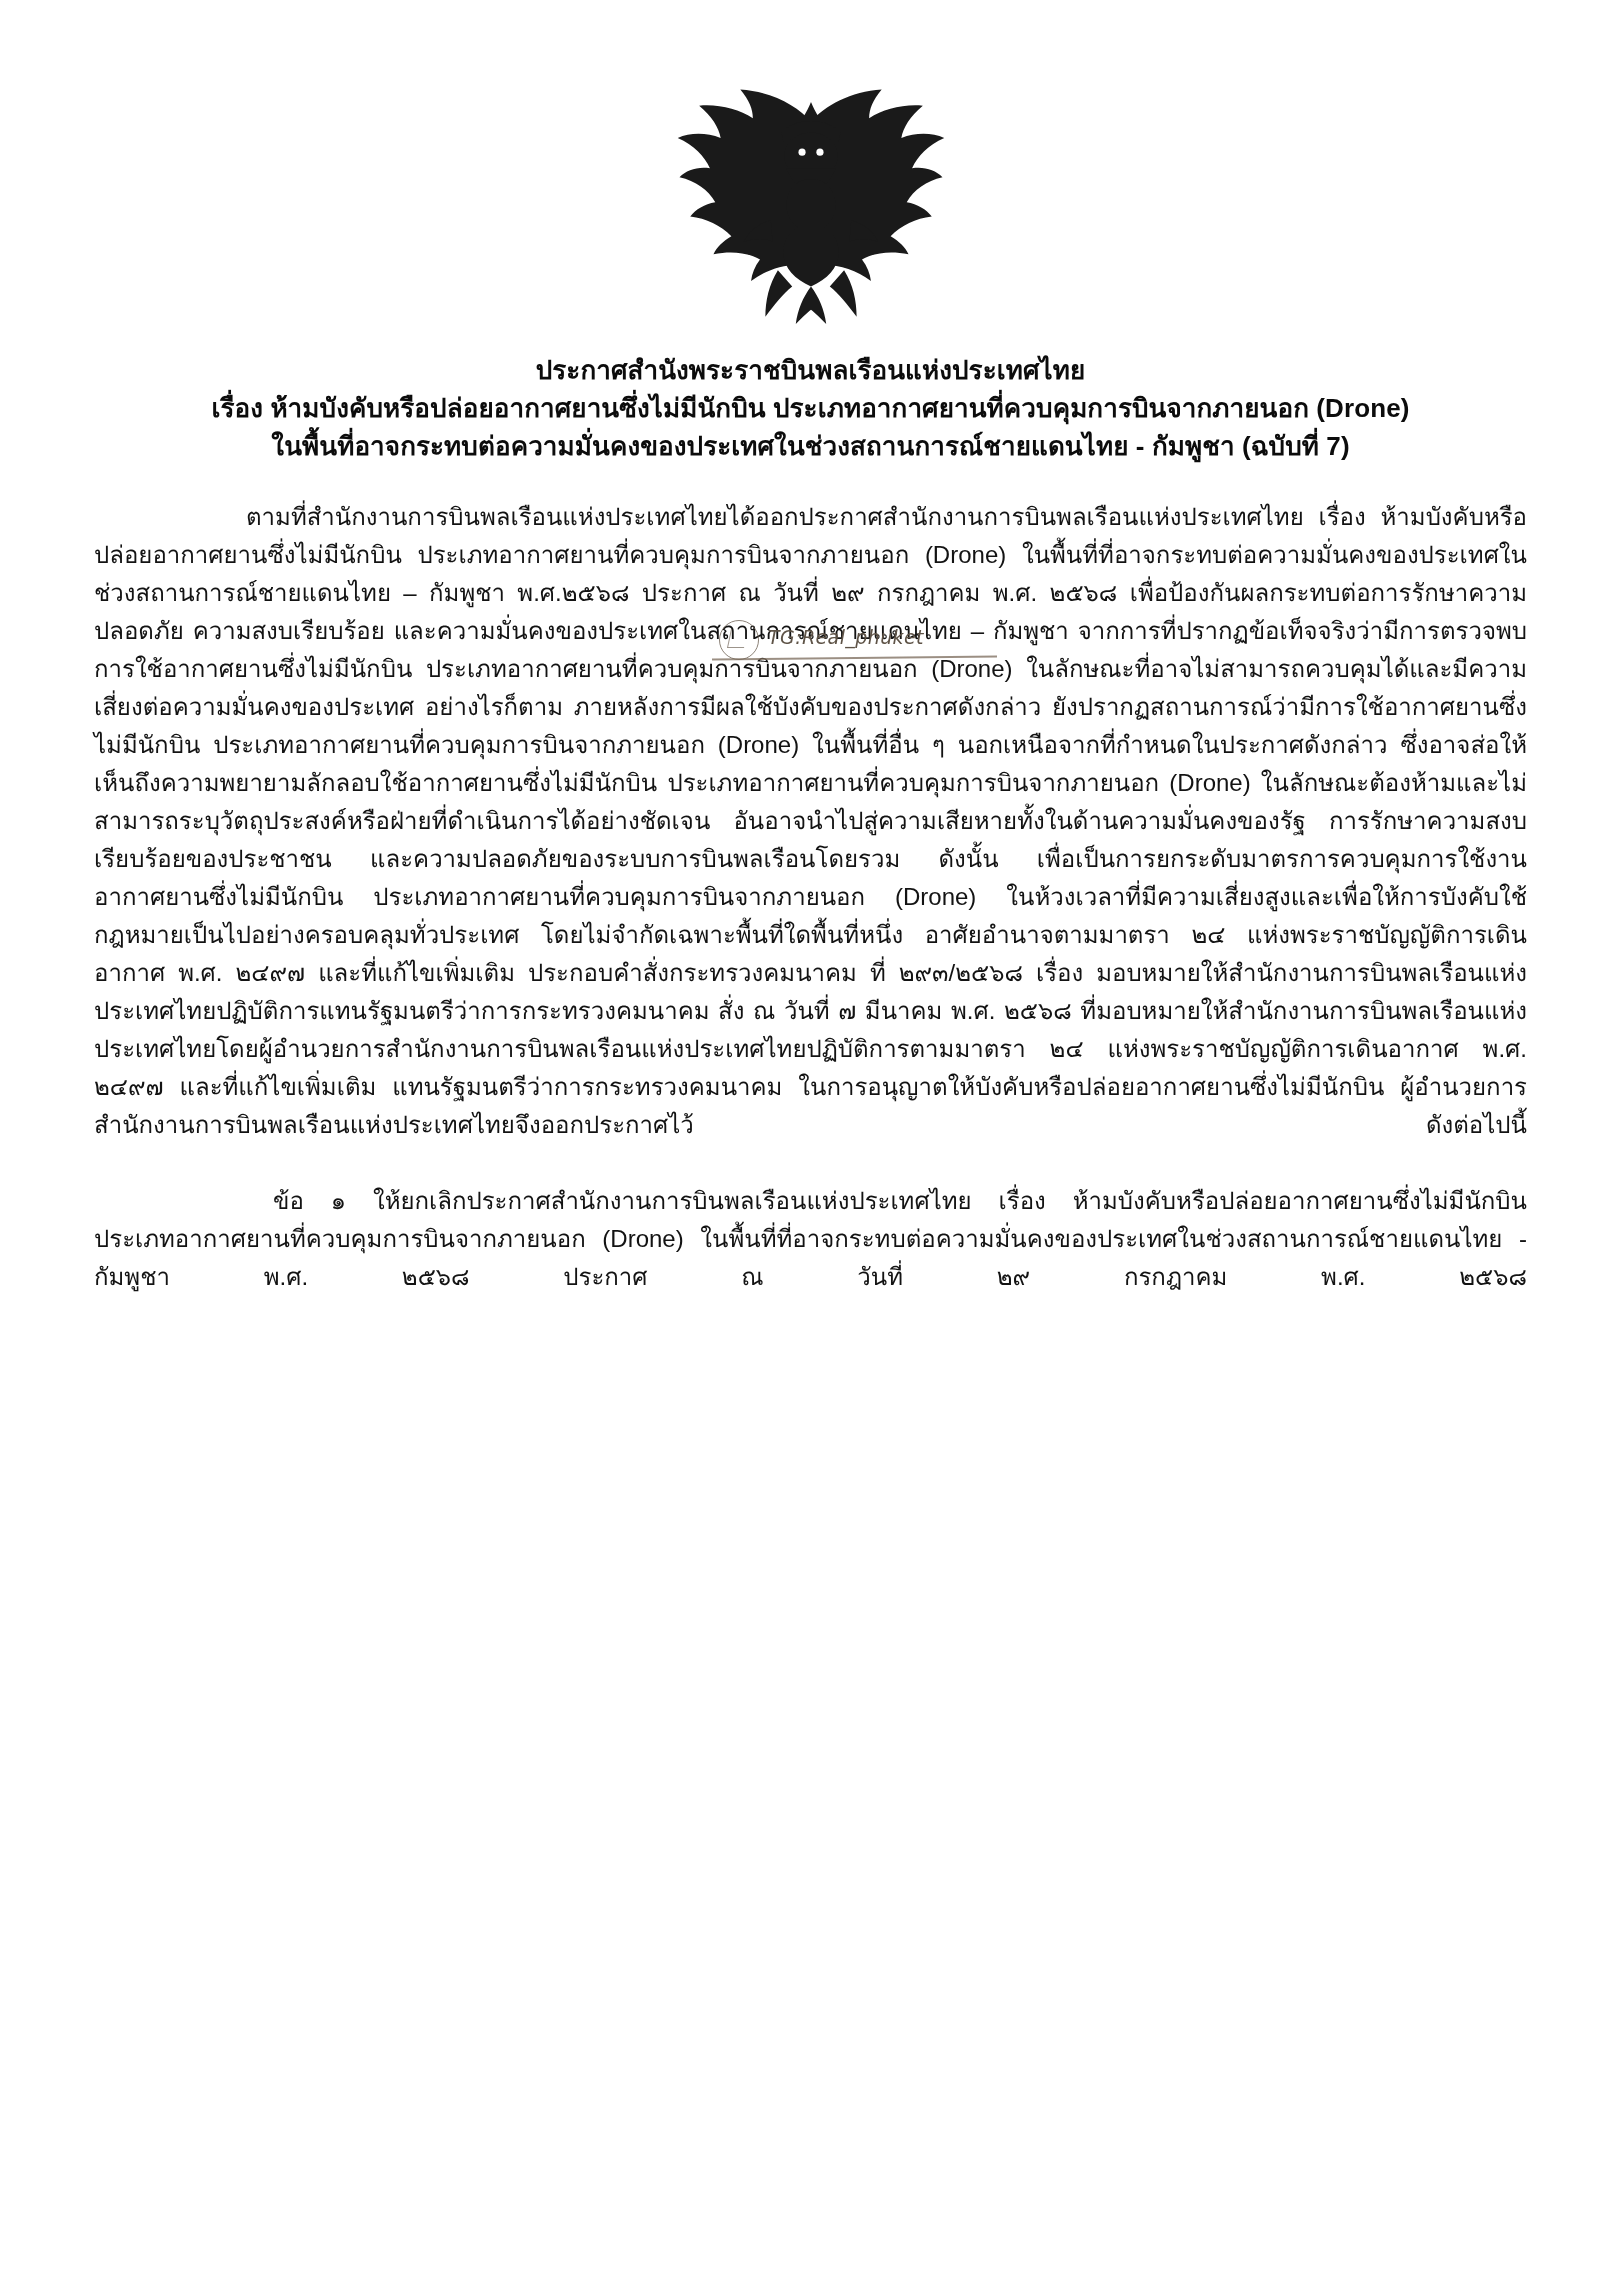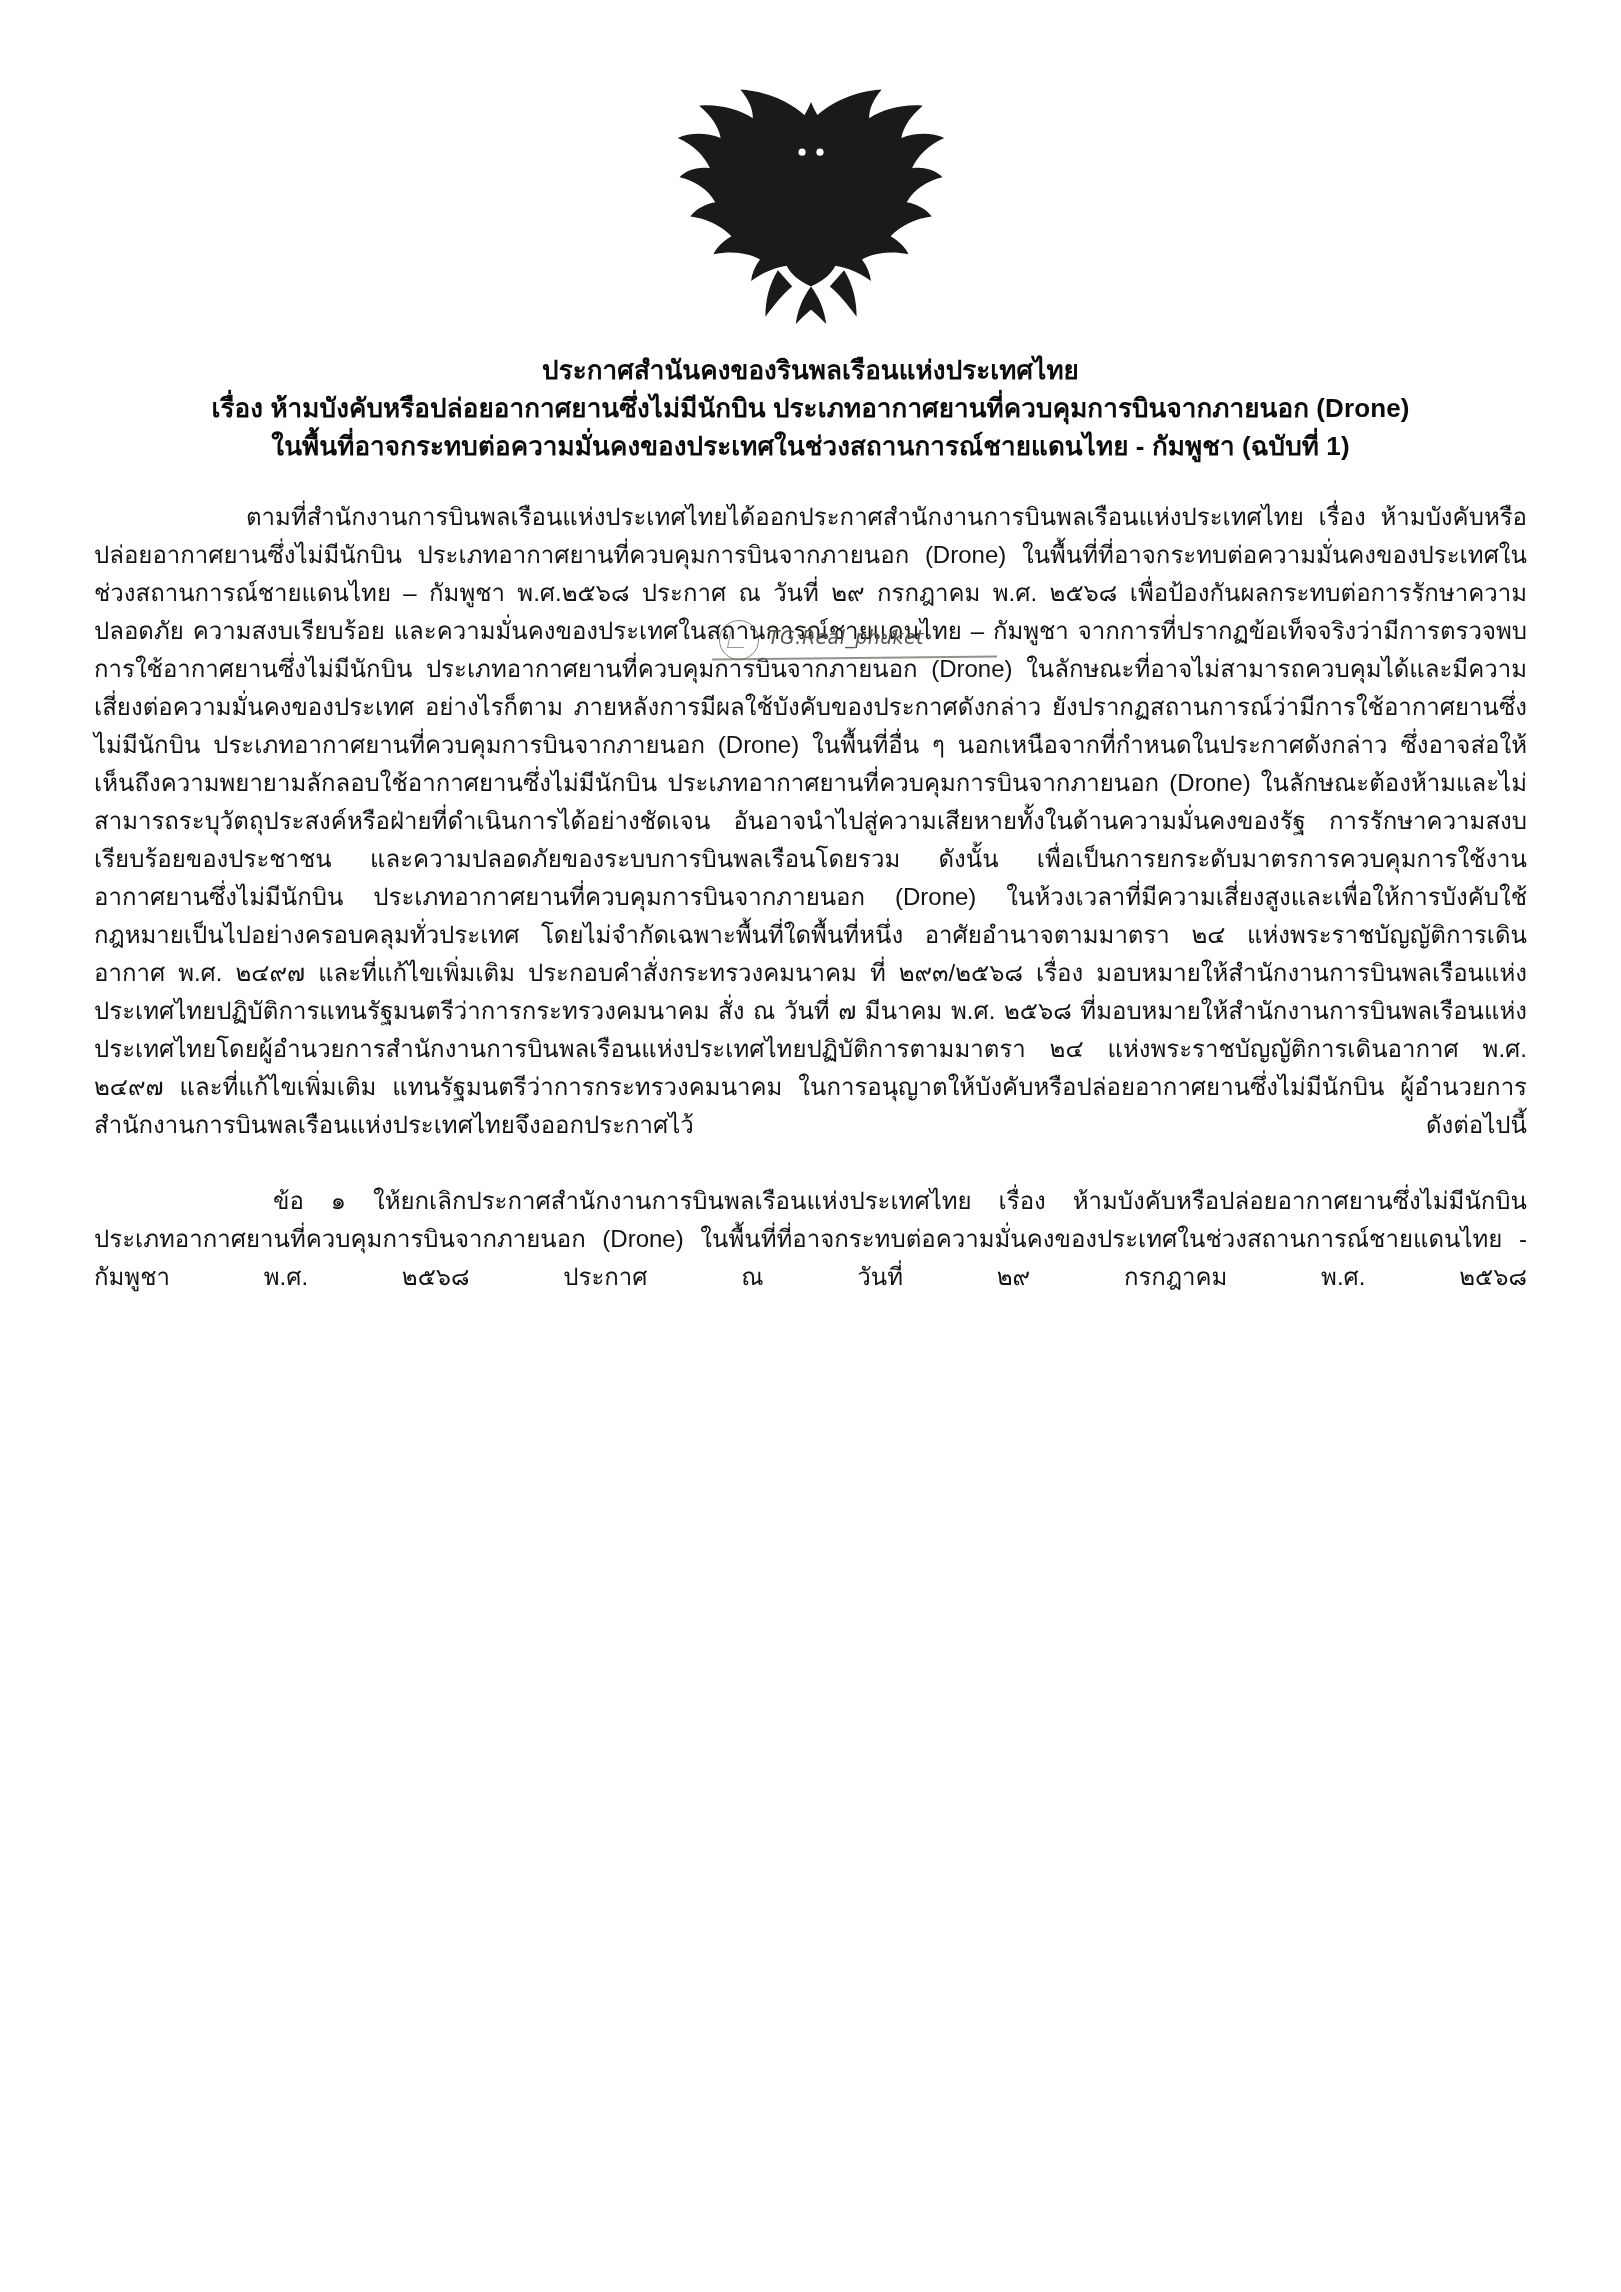--- a/index.html
+++ b/index.html
@@ -164,23 +164,23 @@
         <path d="M210 150 C224 154 234 162 240 174 C228 170 218 170 208 174 Z"></path>
       </g>
       <g fill="#ffffff">
         <circle cx="155" cy="74" r="4"></circle>
         <circle cx="175" cy="74" r="4"></circle>
       </g>
     </svg>
   </div>
 
   <div class="heading">
-    <span class="line l1">ประกาศสำนันคงของรินพลเรือนแห่งประเทศไทย</span>
+    <span class="line l1">ประกาศสำนังพระราชบินพลเรือนแห่งประเทศไทย</span>
     <span class="line l2">เรื่อง ห้ามบังคับหรือปล่อยอากาศยานซึ่งไม่มีนักบิน ประเภทอากาศยานที่ควบคุมการบินจากภายนอก (Drone)</span>
-    <span class="line l3">ในพื้นที่อาจกระทบต่อความมั่นคงของประเทศในช่วงสถานการณ์ชายแดนไทย - กัมพูชา (ฉบับที่ 1)</span>
+    <span class="line l3">ในพื้นที่อาจกระทบต่อความมั่นคงของประเทศในช่วงสถานการณ์ชายแดนไทย - กัมพูชา (ฉบับที่ 7)</span>
   </div>
 
   <div class="stamp">
     <div class="stamp-circle"></div>
     <div class="stamp-text">TG:Real_phuket</div>
     <div class="stamp-line"></div>
   </div>
 
   <div class="body-text">
 

